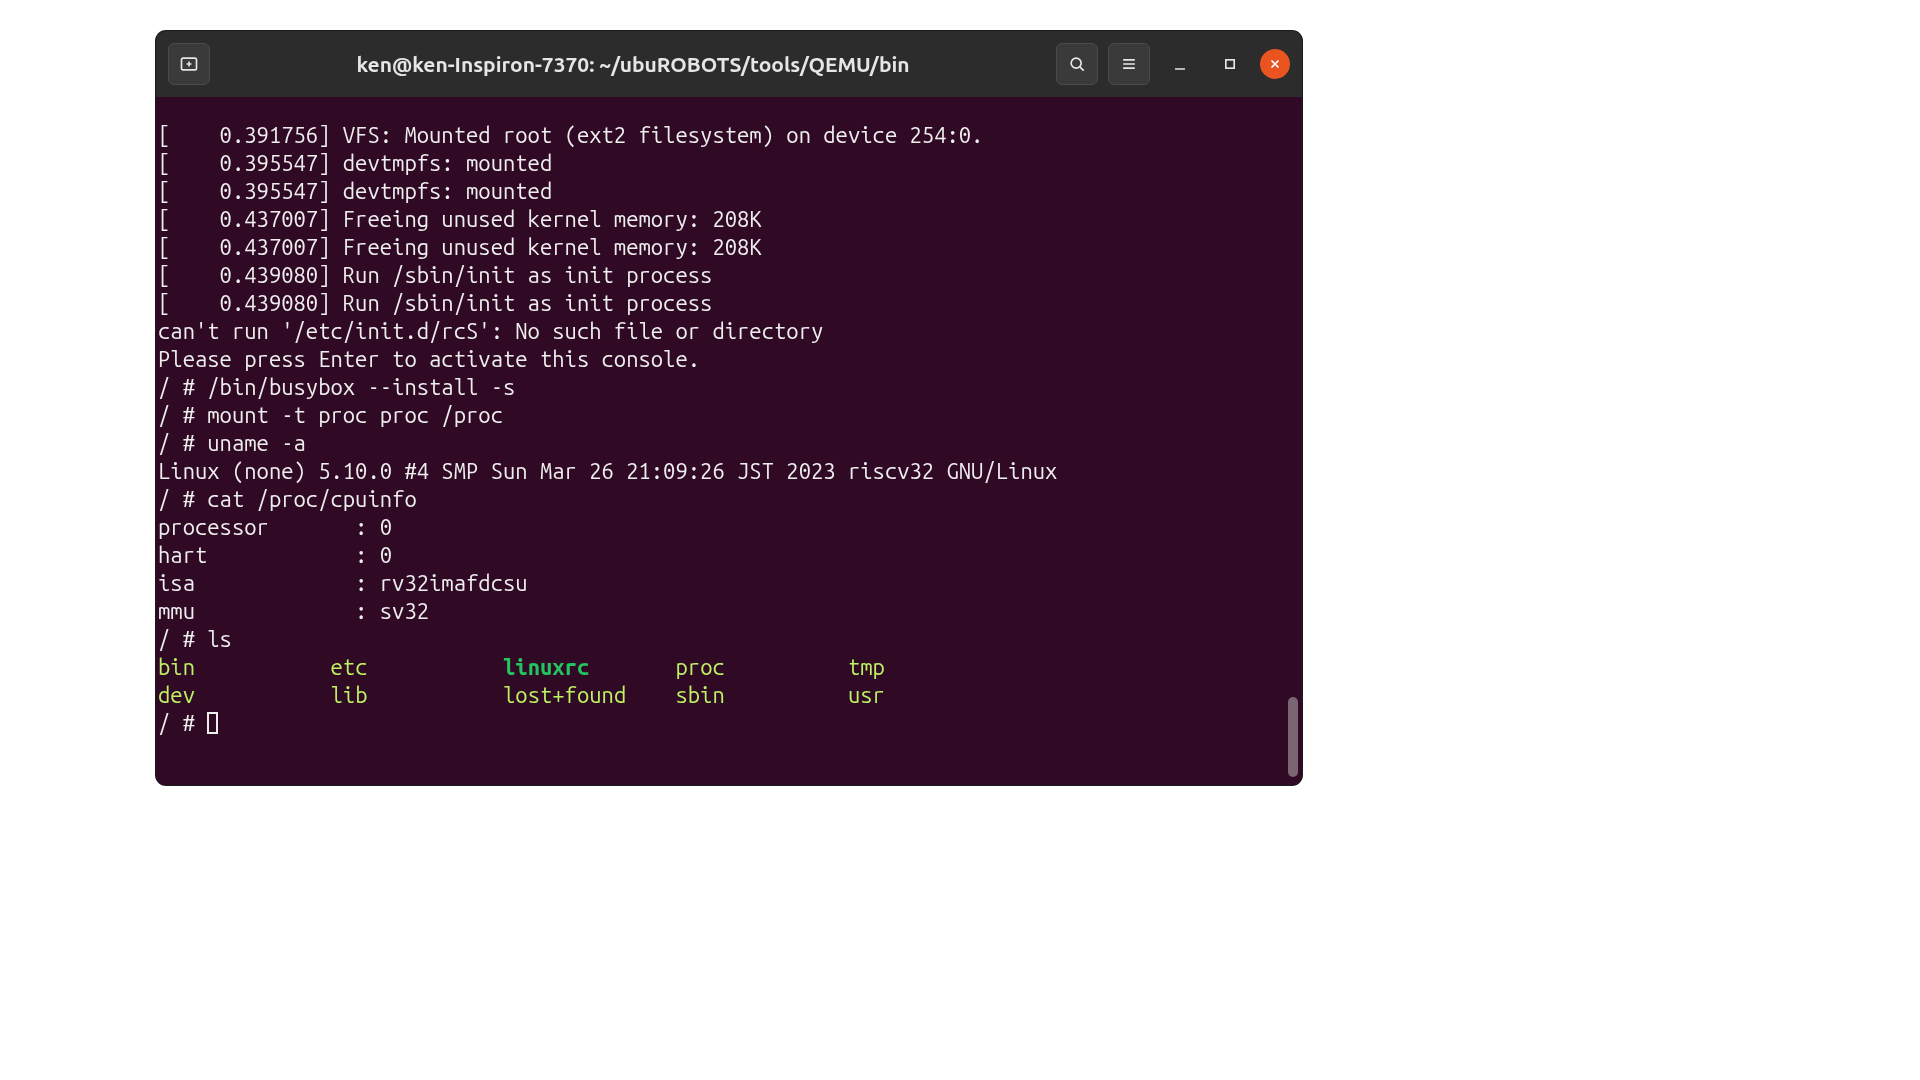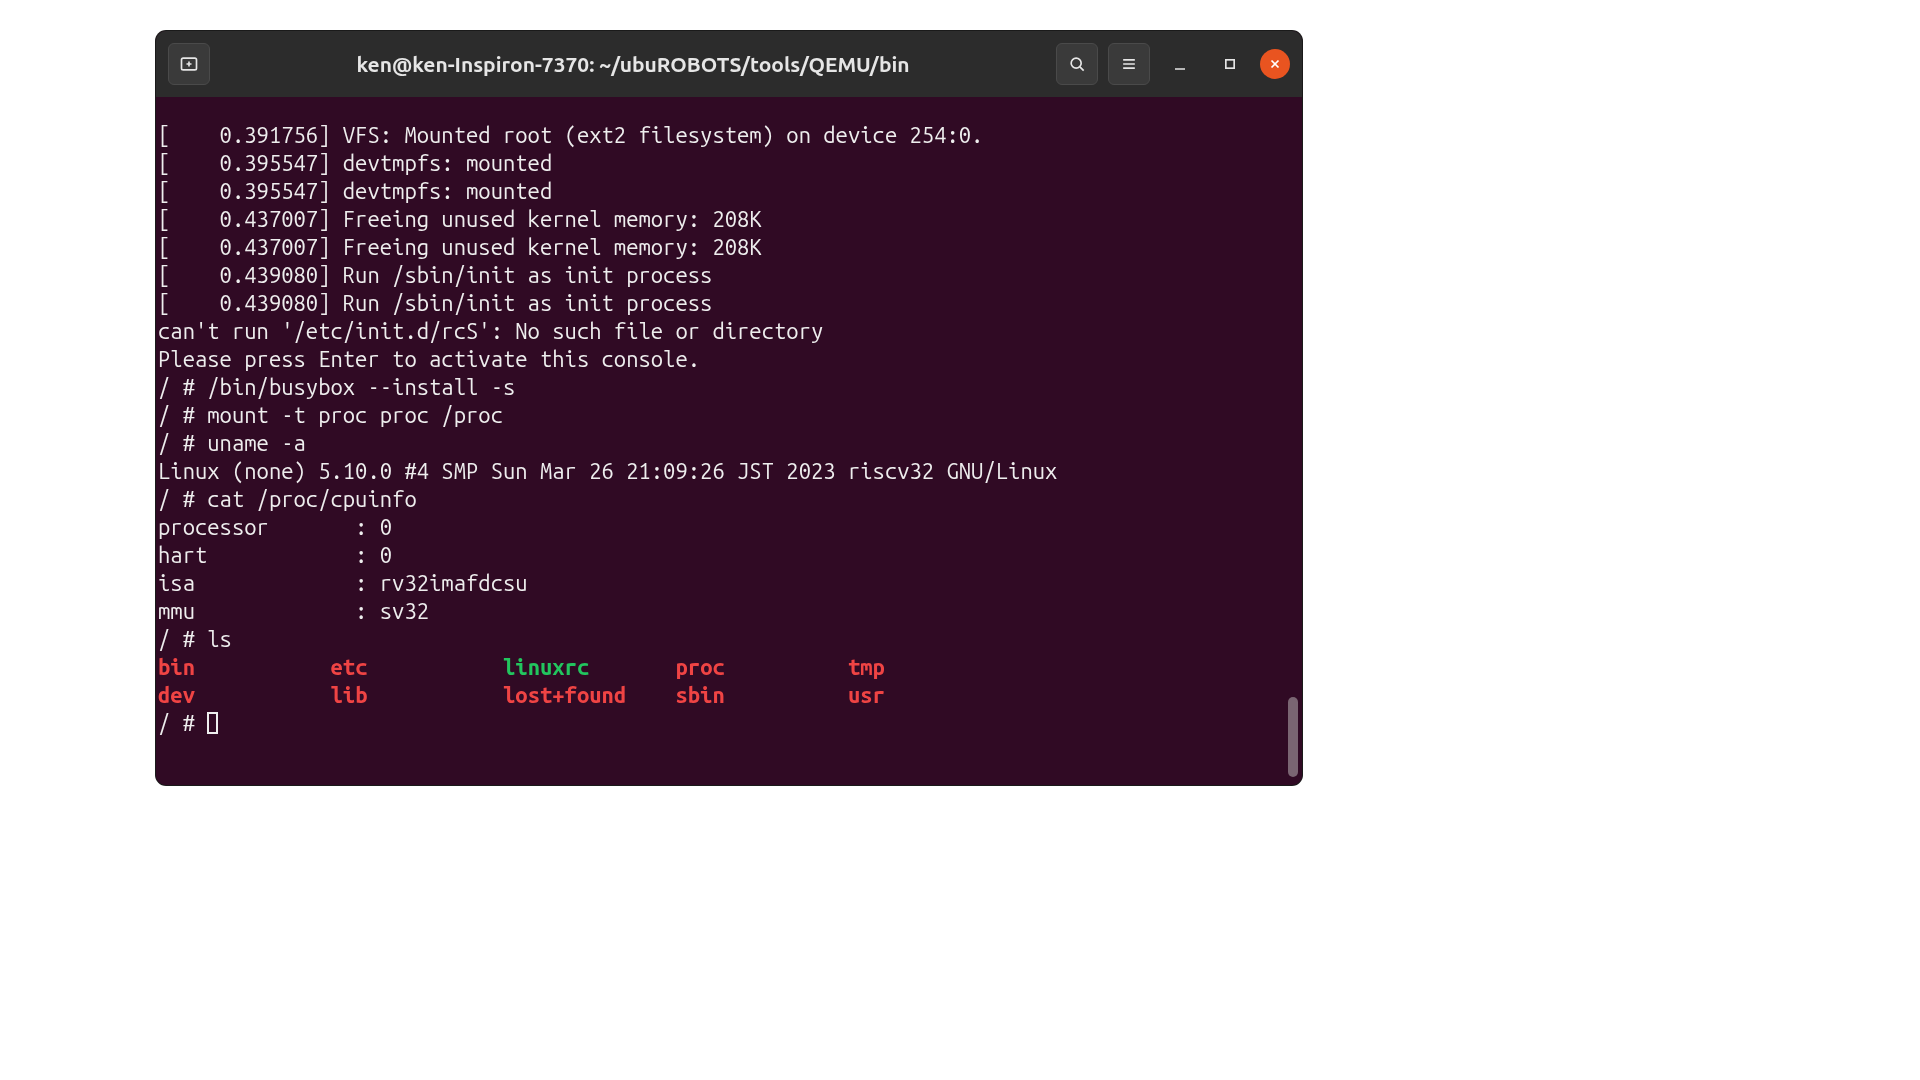--- a/index.html
+++ b/index.html
@@ -71,21 +71,21 @@
     color: #eee;
     font-family: "Ubuntu Mono", "DejaVu Sans Mono", monospace;
     font-size: 22px;
     line-height: 28px;
     padding: 0 2px 4px 2px;
     white-space: pre;
     overflow: hidden;
     margin-top: 24px;
   }
   .ls-line { white-space: pre; }
-  .c-blue  { color: #ef4444; font-weight: bold; }
+  .c-blue  { color: #bef264; font-weight: normal; }
   .c-cyan  { color: #22c55e; font-weight: bold; }
   .c-plain { color: #eeeeee; }
   .cursor {
     display: inline-block;
     width: 11px; height: 22px;
     border: 2px solid #eeeeee;
     box-sizing: border-box;
     vertical-align: -3px;
   }
   .scrollbar {

